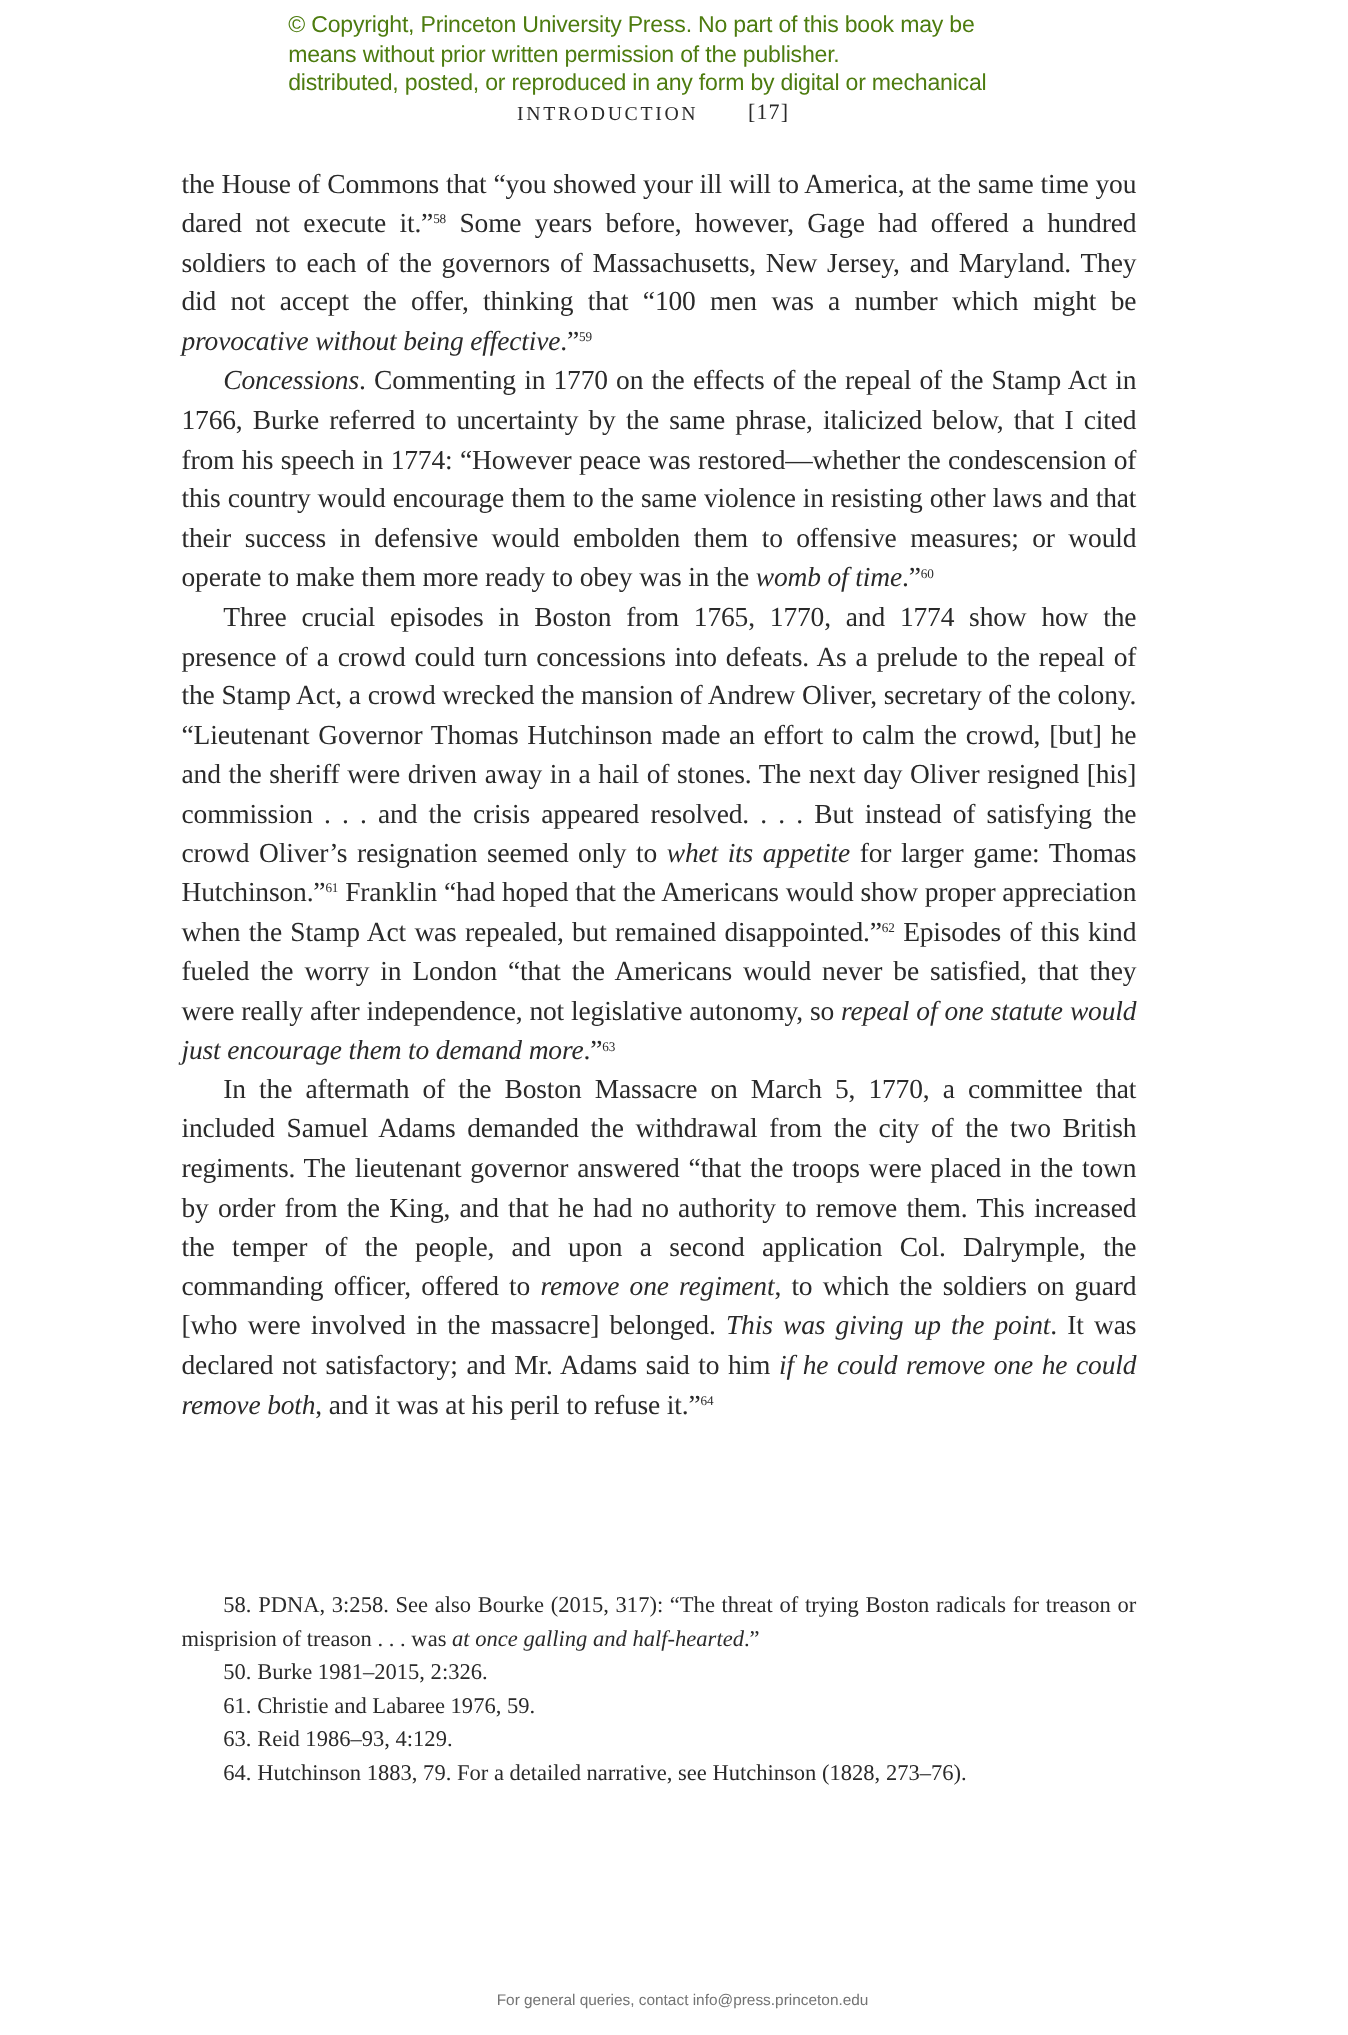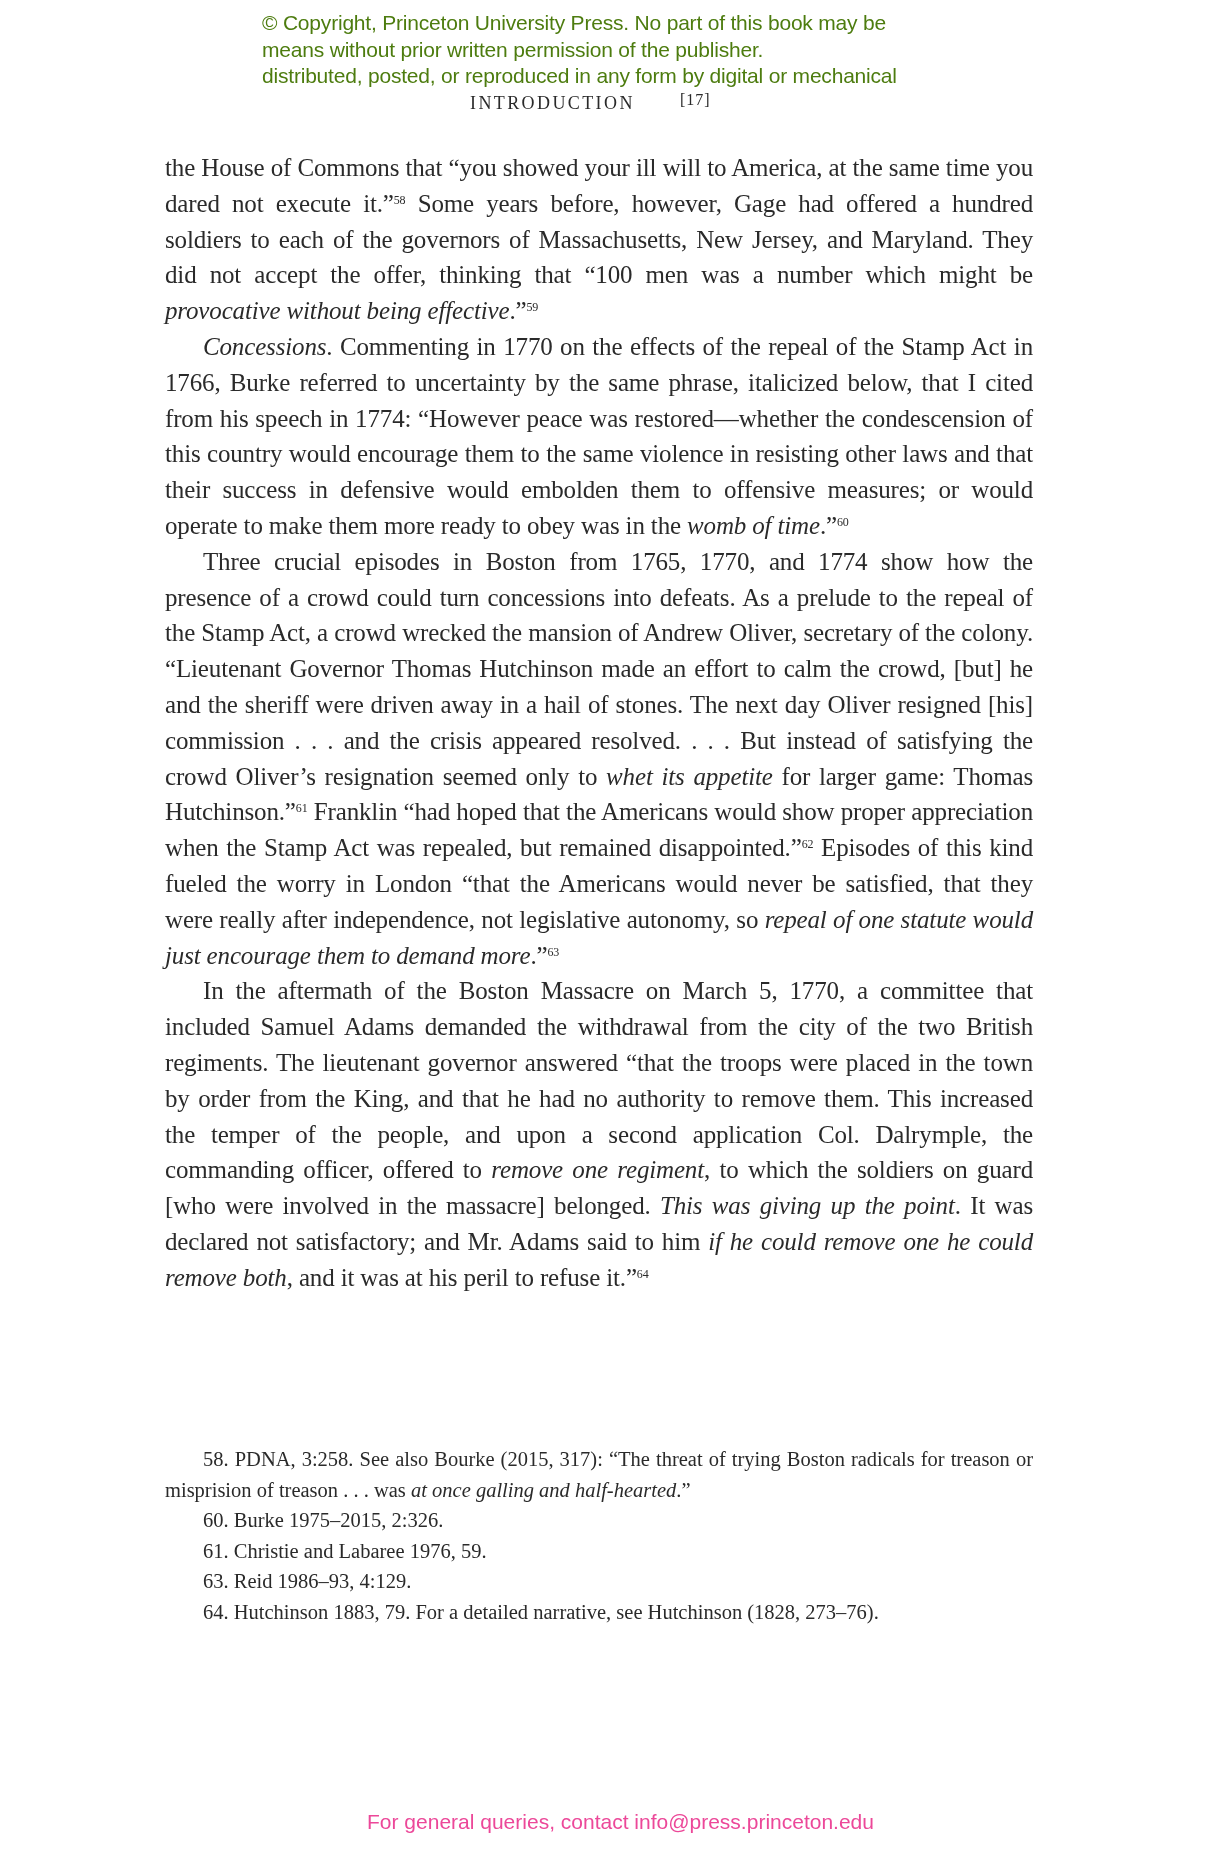--- a/index.html
+++ b/index.html
@@ -7,38 +7,38 @@
   .copyright {
     position: absolute; left: 262px; top: 10px; width: 720px;
     font-family: "Liberation Sans", sans-serif; font-size: 21px; line-height: 26.5px;
     color: #4d7c0f; letter-spacing: -0.2px;
   }
   .running-head {
     position: absolute; left: 0; top: 93px; width: 100%; text-align: left;
     font-family: "Liberation Serif", serif; font-size: 18px; color: #2a2a2a;
   }
   .running-head .rh-title { position: absolute; left: 470px; letter-spacing: 2.4px; }
-  .running-head .rh-page { position: absolute; left: 680px; letter-spacing: 1px; font-size: 16px; top: -2px; }
+  .running-head .rh-page { position: absolute; left: 680px; letter-spacing: 1px; font-size: 20px; top: -2px; }
   .body-text {
     position: absolute; left: 165px; top: 150px; width: 868px;
     font-family: "Liberation Serif", serif; font-size: 25px; line-height: 35.8px;
     color: #2a2a2a; text-align: justify; letter-spacing: -0.15px;
   }
   .body-text p { margin: 0; text-indent: 0; }
   .body-text p.indent { text-indent: 38px; }
   sup { font-size: 12px; line-height: 0; vertical-align: 8px; }
   .footnotes {
     position: absolute; left: 165px; top: 1444px; width: 868px;
     font-family: "Liberation Serif", serif; font-size: 20.5px; line-height: 30.5px;
     color: #2a2a2a; text-align: justify;
   }
   .footnotes p { margin: 0; text-indent: 38px; }
   .footer {
     position: absolute; left: 0; top: 1810px; width: 1225px; text-align: center;
-    font-family: "Liberation Sans", sans-serif; font-size: 21px; color: #ec4899;
+    font-family: "Liberation Sans", sans-serif; font-size: 14px; color: #737373;
     padding-left: 16px; box-sizing: border-box;
   }
   em { font-style: italic; }
 </style>
 </head>
 <body>
 
 <div class="copyright">
   <div>© Copyright, Princeton University Press. No part of this book may be</div>
   <div>means without prior written permission of the publisher.</div>
@@ -52,21 +52,21 @@
 
 <div class="body-text" id="body-text">
     <p>the House of Commons that “you showed your ill will to America, at the same time you dared not execute it.”<sup>58</sup> Some years before, however, Gage had offered a hundred soldiers to each of the governors of Massachusetts, New Jersey, and Maryland. They did not accept the offer, thinking that “100 men was a number which might be <em>provocative without being effective</em>.”<sup>59</sup></p>
     <p class="indent"><em>Concessions</em>. Commenting in 1770 on the effects of the repeal of the Stamp Act in 1766, Burke referred to uncertainty by the same phrase, italicized below, that I cited from his speech in 1774: “However peace was restored—whether the condescension of this country would encourage them to the same violence in resisting other laws and that their success in defensive would embolden them to offensive measures; or would operate to make them more ready to obey was in the <em>womb of time</em>.”<sup>60</sup></p>
     <p class="indent">Three crucial episodes in Boston from 1765, 1770, and 1774 show how the presence of a crowd could turn concessions into defeats. As a prelude to the repeal of the Stamp Act, a crowd wrecked the mansion of Andrew Oliver, secretary of the colony. “Lieutenant Governor Thomas Hutchinson made an effort to calm the crowd, [but] he and the sheriff were driven away in a hail of stones. The next day Oliver resigned [his] commission . . . and the crisis appeared resolved. . . . But instead of satisfying the crowd Oliver’s resigna­tion seemed only to <em>whet its appetite</em> for larger game: Thomas Hutchinson.”<sup>61</sup> Franklin “had hoped that the Americans would show proper appreciation when the Stamp Act was repealed, but remained disappointed.”<sup>62</sup> Episodes of this kind fueled the worry in London “that the Americans would never be satisfied, that they were really after independence, not legislative autonomy, so <em>repeal of one statute would just encourage them to demand more</em>.”<sup>63</sup></p>
     <p class="indent">In the aftermath of the Boston Massacre on March 5, 1770, a committee that included Samuel Adams demanded the withdrawal from the city of the two British regiments. The lieutenant governor answered “that the troops were placed in the town by order from the King, and that he had no authority to remove them. This increased the temper of the people, and upon a second application Col. Dalrymple, the commanding officer, offered to <em>remove one regiment</em>, to which the soldiers on guard [who were involved in the massacre] belonged. <em>This was giving up the point</em>. It was declared not satisfactory; and Mr. Adams said to him <em>if he could remove one he could remove both</em>, and it was at his peril to refuse it.”<sup>64</sup></p>
   </div>
 
 <div class="footnotes" id="footnotes">
     <p>58. PDNA, 3:258. See also Bourke (2015, 317): “The threat of trying Boston radicals for treason or misprision of treason . . . was <em>at once galling and half-hearted</em>.”</p>
-    <p>60. Burke 1975–2015, 2:326.</p>
+    <p>50. Burke 1981–2015, 2:326.</p>
     <p>61. Christie and Labaree 1976, 59.</p>
     <p>63. Reid 1986–93, 4:129.</p>
     <p>64. Hutchinson 1883, 79. For a detailed narrative, see Hutchinson (1828, 273–76).</p>
   </div>
 
 <div class="footer">
   <span>For general queries, contact info@press.princeton.edu</span>
 </div>
 
 </body></html>

